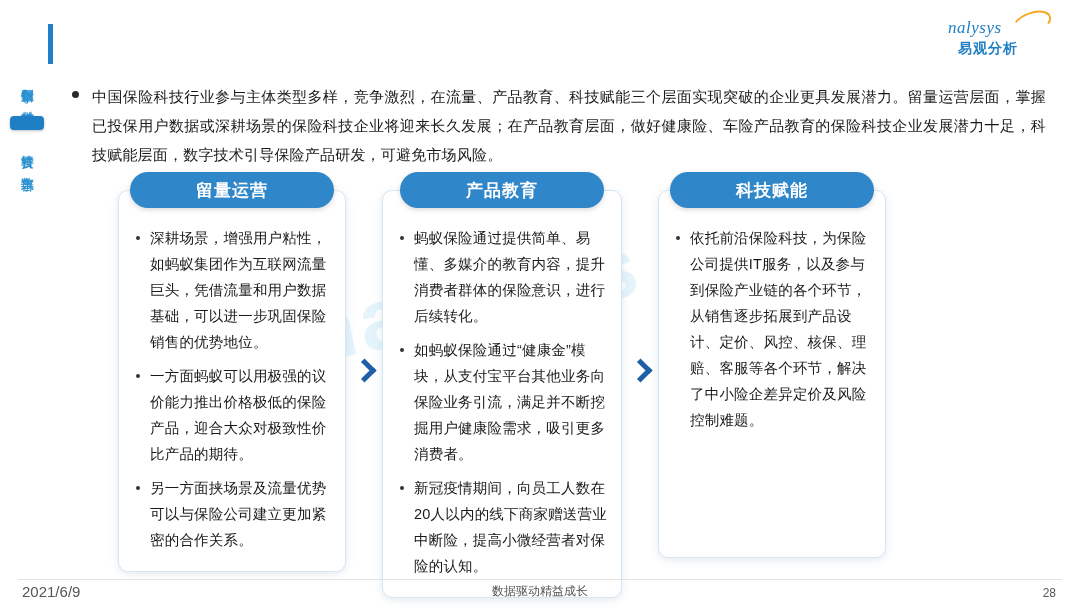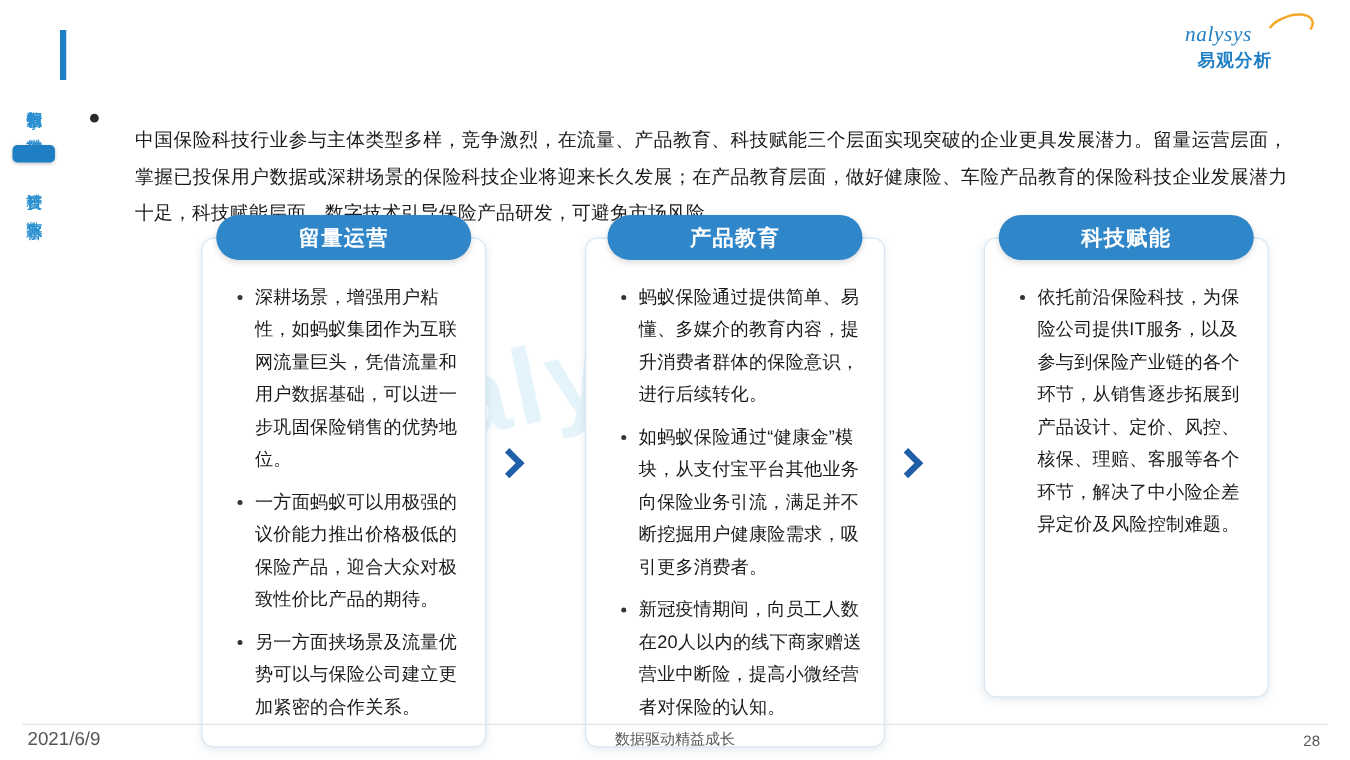--- a/index.html
+++ b/index.html
@@ -137,38 +137,38 @@
     width: 980px;
   }
   .bullet-dot {
     position: absolute;
     left: 6px; top: 9px;
     width: 7px; height: 7px;
     border-radius: 50%;
     background: #2a2a2a;
   }
   .intro p {
-    margin: 16px;
+    margin: 0;
     padding-left: 26px;
     font-size: 15px;
     line-height: 29px;
     color: #1a1a1a;
     text-align: justify;
     letter-spacing: 0.2px;
   }
 
   
   .cards {
     position: absolute;
     left: 118px; top: 172px;
     width: 920px;
     display: flex;
     align-items: flex-start;
   }
-  .col { width: 228px; position: relative; margin-left: 43px; }
+  .col { width: 228px; position: relative; }
   .col.mid { width: 240px; border-radius: 14px; }
   .col.right { width: 228px; }
 
   .pill {
     position: relative;
     z-index: 3;
     margin: 0 auto;
     width: 204px;
     height: 36px;
     border-radius: 18px;
@@ -178,21 +178,21 @@
     font-weight: 700;
     display: flex;
     align-items: center;
     justify-content: center;
     letter-spacing: 1px;
     box-shadow: 0 2px 5px rgba(0,0,0,0.15);
   }
   .card {
     position: relative;
     margin-top: -18px;
-    padding: 34px 14px 18px 26px;
+    padding: 34px 14px 18px 15px;
     background: #ffffff;
     border: 1px solid #d8e6f2;
     border-radius: 10px;
     box-shadow: 0 2px 8px rgba(40,90,140,0.13);
     min-height: 368px;
   }
   .card ul {
     margin: 0;
     padding: 0;
     list-style: none;

